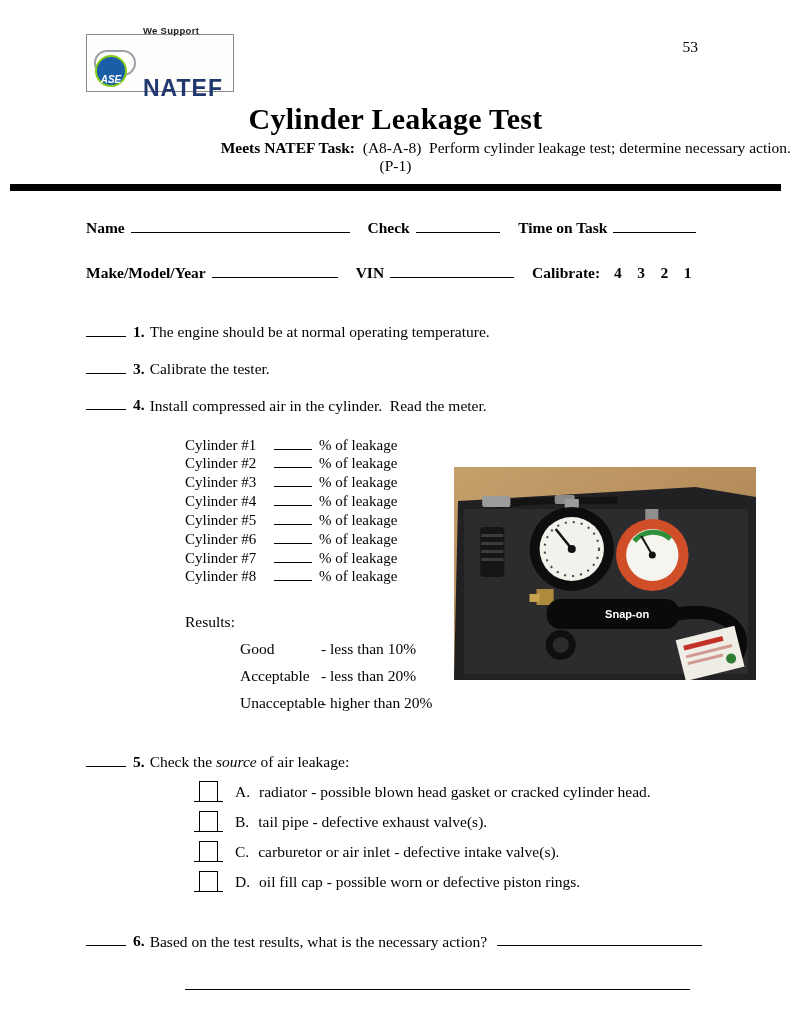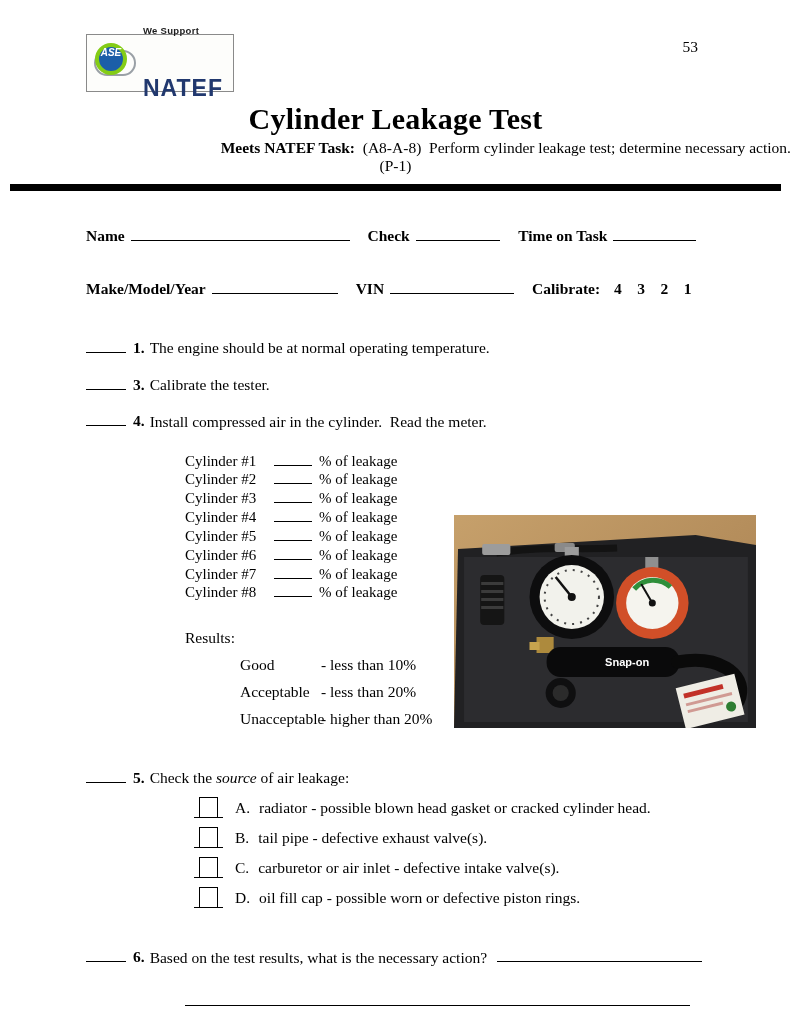--- a/index.html
+++ b/index.html
@@ -8,48 +8,48 @@
   .sheet { position:relative; width:791px; height:1024px; margin:0 auto; background:#fff; overflow:hidden; font-size:15.5px; }
   .bold { font-weight:bold; }
   .pre { white-space:pre-wrap; }
   .blank { display:inline-block; border-bottom:1.3px solid #000; height:0.95em; vertical-align:baseline; }
 
   
   .header-row { display:flex; justify-content:space-between; align-items:flex-start; padding:34px 93px 0 86px; }
   .logo-box { display:flex; align-items:center; gap:7px; border:1px solid #8a8a8a; background:#fdfdfb; padding:5px 10px 5px 7px; height:58px; }
   .ase-emblem { position:relative; width:42px; height:40px; }
   .ase-key { position:absolute; left:0; top:7px; width:42px; height:26px; border:2px solid #9aa0a6; border-radius:13px; }
-  .ase-circle { position:absolute; left:1px; top:0; width:32px; height:32px; background:#1b5ea8; border:4px solid #84cc16; border-radius:50%; display:flex; align-items:flex-start; justify-content:center; }
+  .ase-circle { position:absolute; left:1px; top:12px; width:32px; height:32px; background:#1b5ea8; border:2px solid #84cc16; border-radius:50%; display:flex; align-items:flex-end; justify-content:center; }
   .ase-text { color:#fff; font-family:"Liberation Sans", sans-serif; font-weight:bold; font-size:10px; font-style:italic; }
   .we-support { font-family:"Liberation Sans", sans-serif; font-size:9.5px; font-weight:bold; color:#1c1c1c; letter-spacing:0.3px; }
   .natef-text { font-family:"Liberation Sans", sans-serif; font-size:23px; font-weight:bold; color:#21386e; letter-spacing:1px; line-height:1.05;margin-top:40px; }
   .page-number { font-size:15.5px; padding-top:4px; }
 
   .title { text-align:center; font-size:30px; font-weight:bold; margin-top:10px; letter-spacing:0.3px; }
   .meets-line { text-align:right; margin-top:3px; font-size:15.5px; }
   .priority-line { text-align:center; font-size:15.5px; }
   .rule { height:7px; background:#000; margin:9px 10px 0 10px; }
 
   
   .info { padding:0 95px 0 86px; }
-  .form-line { margin-top:35px; display:flex; align-items:baseline; flex-wrap:nowrap; }
+  .form-line { margin-top:27px; display:flex; align-items:baseline; flex-wrap:nowrap; }
   .form-line .lbl { white-space:nowrap; }
   .sp6 { margin-left:6px; } .sp14 { margin-left:14px; } .sp18 { margin-left:18px; }
   .blank-name { width:228px; } .blank-date { width:88px; } .blank-time { width:86px; }
   .blank-make { width:126px; } .blank-vin { width:124px; }
   .eval-nums { white-space:pre; font-weight:bold; }
 
   
   .steps { padding-left:86px; padding-right:52px;margin-top:40px; }
   .step { margin-top:17px; line-height:1.22; }
   .step-blank { width:40px; margin-right:7px; }
   .step-num { font-weight:bold; margin-right:5px; }
 
   
-  .mid { display:flex; margin:20px 0 0 185px; align-items:flex-end; }
+  .mid { display:flex; margin:20px 0 0 185px; align-items:center; }
   .cyl-col { width:268px; }
   .cyl-row { display:flex; align-items:baseline; font-size:15px; line-height:17.6px; }
   .cyl-label { width:85px; white-space:nowrap; }
   .cyl-blank { width:38px; margin:0 7px 0 4px; }
   .results-heading { margin-top:27px; }
   .result-row { display:flex; align-items:baseline; margin-top:9px; padding-left:55px; line-height:18px; }
   .result-name { width:81px; white-space:nowrap; }
   .photo-wrap { width:302px; height:213px; margin-left:1px; }
   .photo-wrap svg { display:block; width:100%; height:100%; }
 

